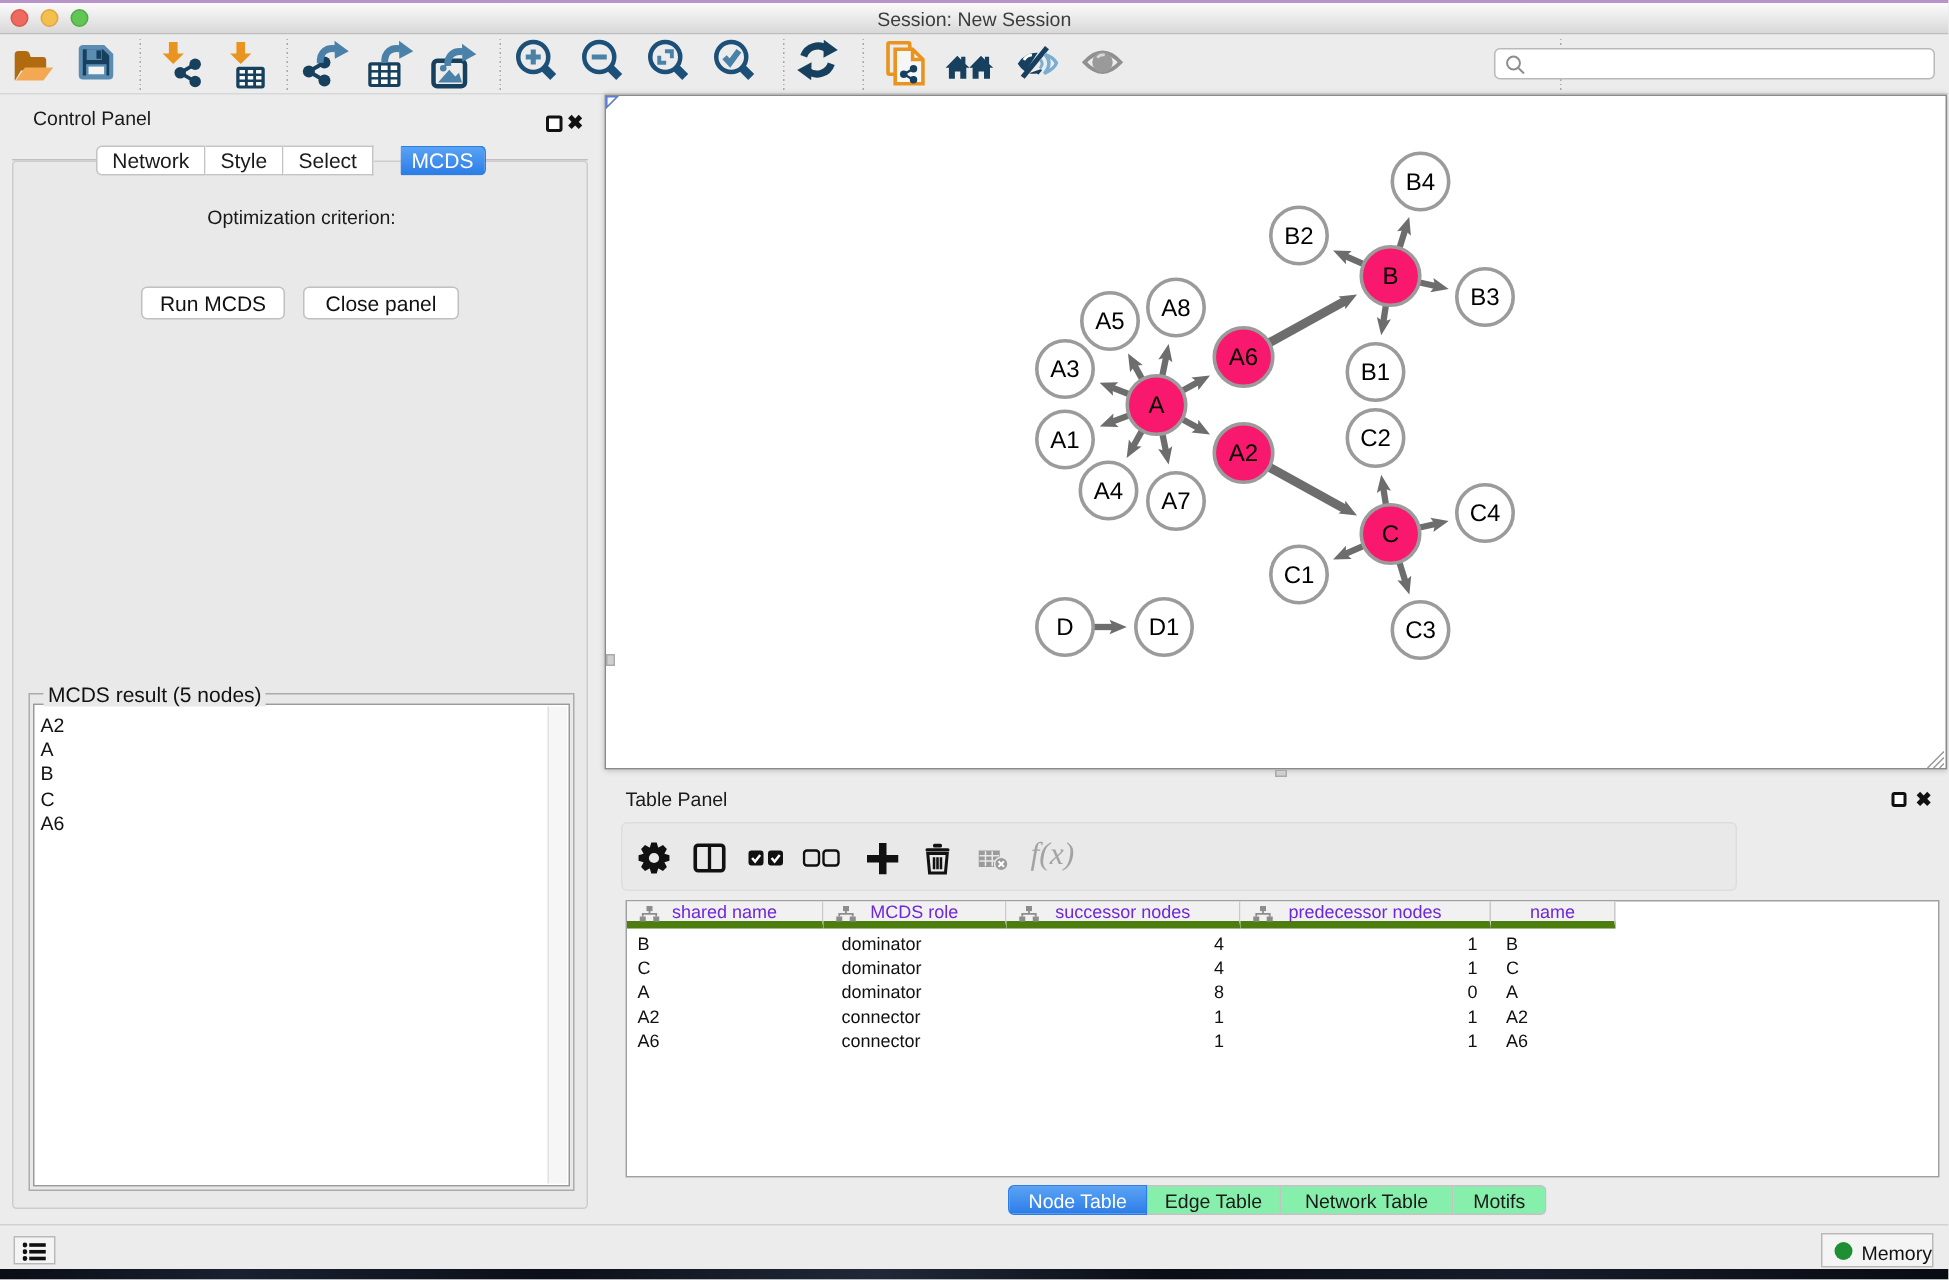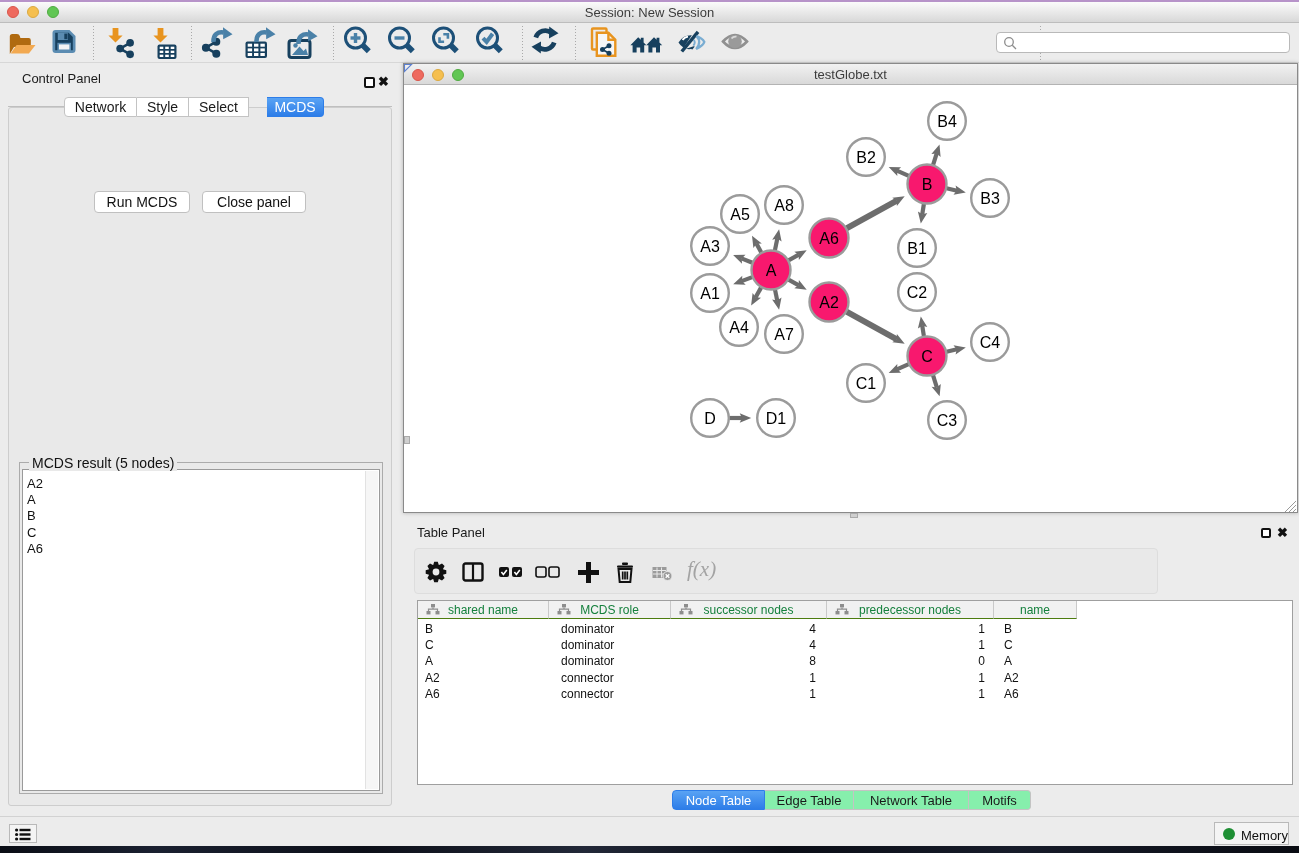--- a/index.html
+++ b/index.html
@@ -61,22 +61,22 @@
 #nw-title .y { left:28px; background:#f5bf4f; border:1px solid #dba940; }
 #nw-title .g { left:48px; background:#61c654; border:1px solid #50ab42; }
 
 
 #tp-title { left:417px; top:525px; font-size:13px; color:#1a1a1a; }
 #tp-sq { left:1261px; top:528px; width:10px; height:10px; border:2px solid #111; border-radius:2px; background:#fff; }
 #tp-x { left:1277px; top:525px; font-size:13px; font-weight:bold; color:#111; }
 #tp-toolbar { left:414px; top:548px; width:744px; height:46px; background:#e9e9e9;
   border:1px solid #dddddd; border-radius:4px; }
 #tp-table { left:417px; top:600px; width:876px; height:185px; background:#fff; border:1px solid #9f9f9f; }
-.hdr { top:0; height:18px; background:#f1f1f1; border-right:1px solid #c9c9c9; border-bottom:1px solid #4d7c0f; font-size:12px;
-  color:#15803d; display:flex; align-items:center; justify-content:center; }
+.hdr { top:0; height:18px; background:#f1f1f1; border-right:1px solid #c9c9c9; border-bottom:5px solid #4d7c0f; font-size:12px;
+  color:#6d28d9; display:flex; align-items:center; justify-content:center; }
 .cell { font-size:12px; color:#111; position:absolute; }
 #tp-tabs { left:672px; top:790px; height:20px; display:flex; font-size:13px; }
 #tp-tabs .tab { background:#86efac; border:1px solid #c3c3c3; border-left:none;
   display:flex; align-items:center; justify-content:center; color:#1a1a1a; }
 #tp-tabs .tab.sel { background:linear-gradient(#59a3f4,#2d7de8); color:#fff;
   border:1px solid #2d7de8; border-radius:4px 0 0 4px; }
 #tp-tabs .tab:last-child { border-radius:0 4px 4px 0; }
 
 
 #statusbar { left:0; top:816px; width:1299px; height:30px; background:#ececec; border-top:1px solid #d2d2d2; }
@@ -238,41 +238,36 @@
 <div id="cp-x" class="abs">✖</div>
 <div class="abs tabline" style="left:8px;width:70px;"></div>
 <div class="abs tabline" style="left:321px;width:71px;"></div>
 <div id="cp-tabs" class="abs">
   <div class="tab" style="width:73px">Network</div>
   <div class="tab" style="width:52px">Style</div>
   <div class="tab" style="width:60px">Select</div>
   <div class="tab sel" style="width:57px">MCDS</div>
 </div>
 <div id="cp-body" class="abs">
+  <div id="opt-label" class="abs">Optimization criterion:</div>
   <div id="btn-run" class="abs btn">Run MCDS</div>
   <div id="btn-close" class="abs btn">Close panel</div>
   <div id="fieldset" class="abs">
     <div id="listbox" class="abs">
       <div class="items abs">A2<br>A<br>B<br>C<br>A6</div>
       <div id="list-sb" class="abs"></div>
     </div>
   </div>
   <div id="fieldset-label" class="abs">MCDS result (5 nodes)</div>
 </div>
 
 <div id="netwin" class="abs">
   <svg class="abs" style="left:0;top:0;z-index:4" width="9" height="9" viewBox="0 0 9 9">
       <path d="M0.5 0.5 L7.5 0.5 L0.5 7.5 Z" fill="none" stroke="#5b7fd0" stroke-width="1.1"></path>
     </svg>
-  <div id="nw-title" class="abs">
-    <div class="abs tl r"></div>
-      <div class="abs tl y"></div>
-      <div class="abs tl g"></div>
-    <div class="title">testGlobe.txt</div>
-  </div>
   <svg id="graph" class="abs" style="left:0;top:22px" width="893" height="426" viewBox="0 0 893 426">
 <line x1="357.3" y1="166.5" x2="352.4" y2="157.6" stroke="#6d6d6d" stroke-width="4.2"></line>
 <path d="M348.0 149.7 L357.8 157.4 L352.5 157.8 L349.4 162.1 Z" fill="#6d6d6d"></path>
 <line x1="370.9" y1="164.4" x2="373.4" y2="152.1" stroke="#6d6d6d" stroke-width="4.2"></line>
 <path d="M375.1 143.3 L377.6 155.5 L373.3 152.4 L368.2 153.7 Z" fill="#6d6d6d"></path>
 <line x1="348.4" y1="176.7" x2="337.5" y2="172.4" stroke="#6d6d6d" stroke-width="4.2"></line>
 <path d="M329.1 169.1 L341.5 168.8 L337.7 172.5 L338.0 177.8 Z" fill="#6d6d6d"></path>
 <line x1="348.3" y1="191.1" x2="337.6" y2="195.1" stroke="#6d6d6d" stroke-width="4.2"></line>
 <path d="M329.2 198.3 L338.3 189.7 L337.9 195.0 L341.7 198.7 Z" fill="#6d6d6d"></path>
 <line x1="357.2" y1="201.4" x2="351.5" y2="211.5" stroke="#6d6d6d" stroke-width="4.2"></line>

